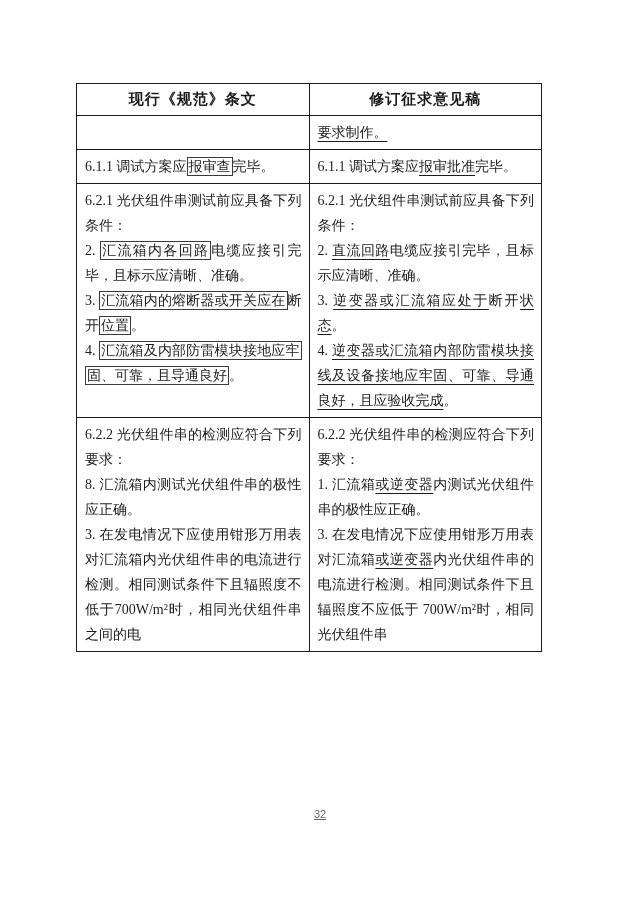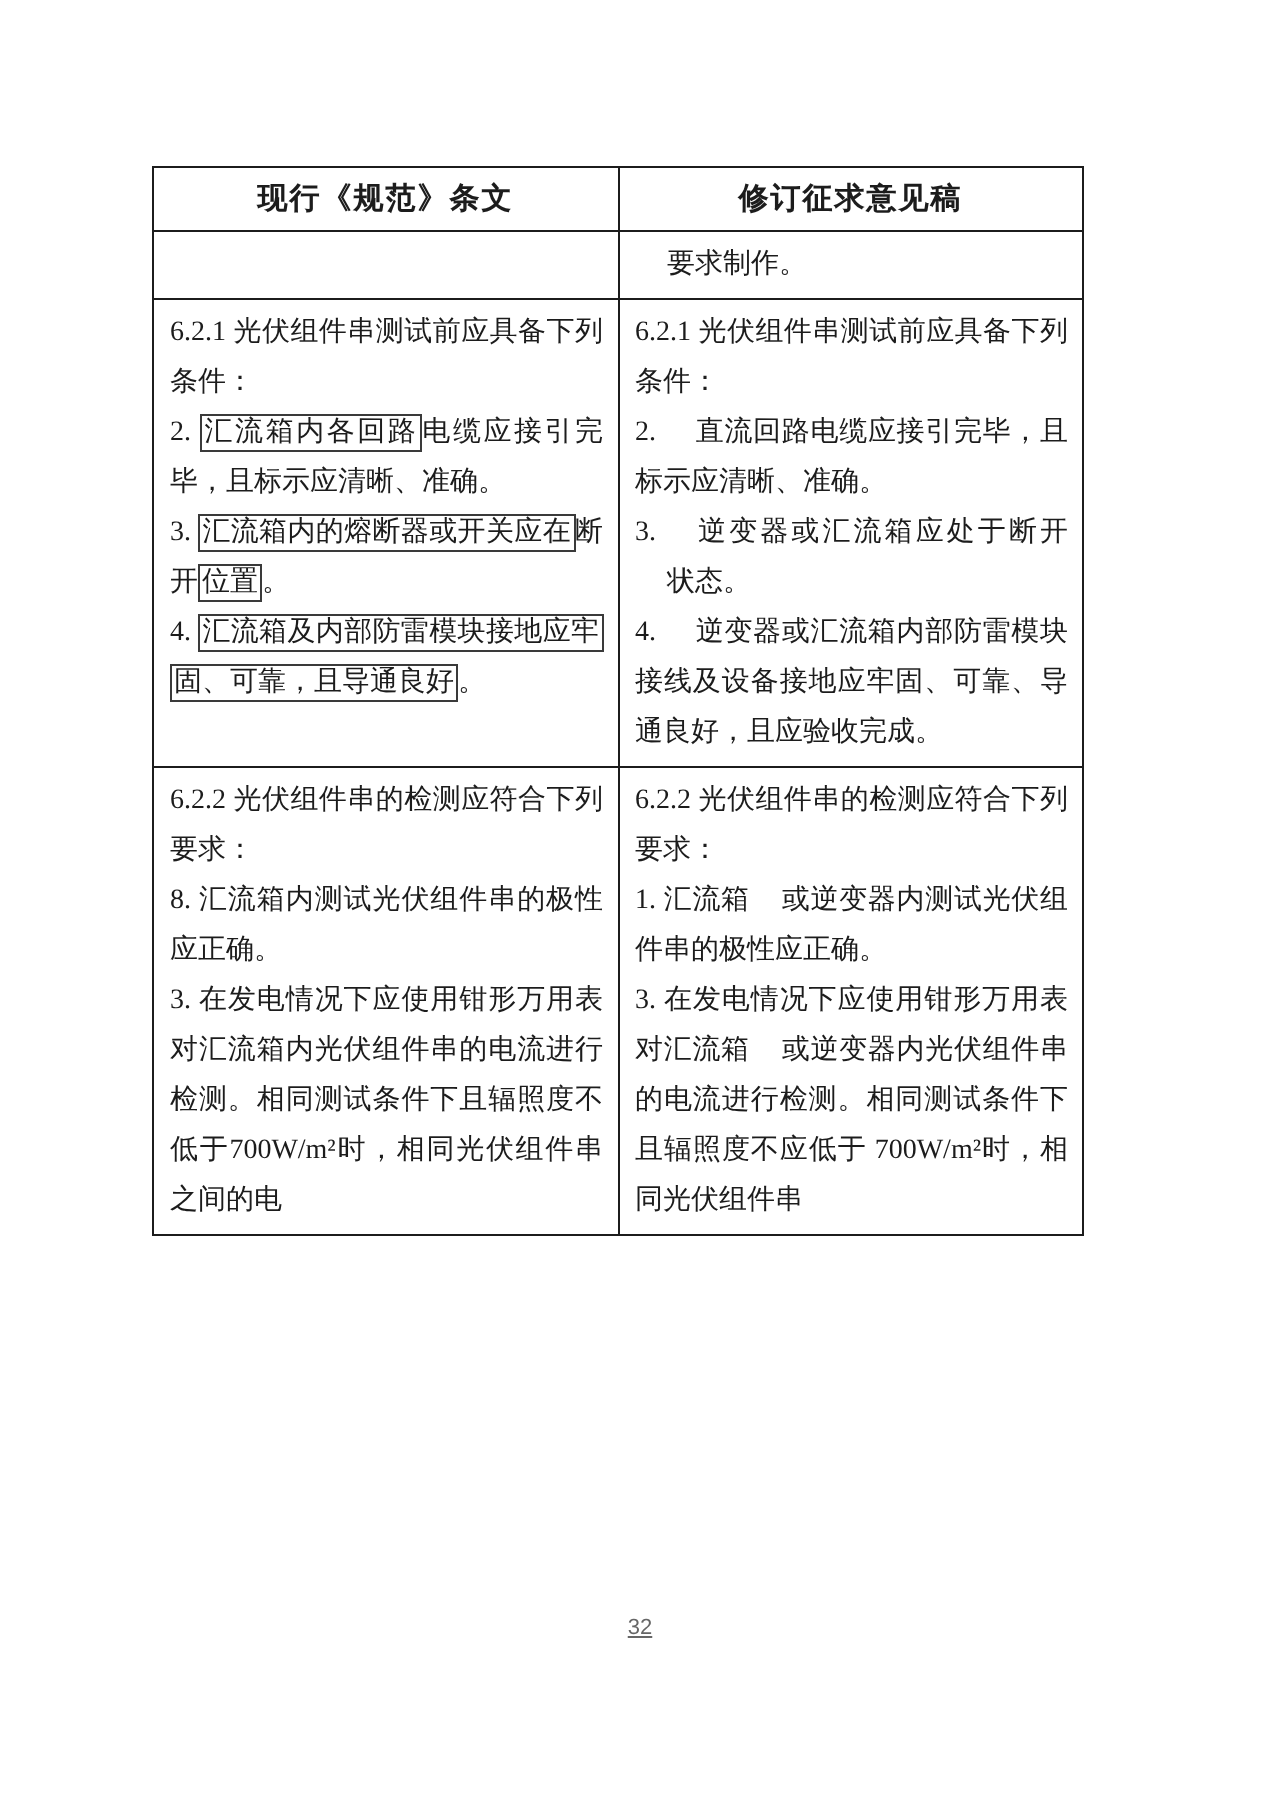--- a/index.html
+++ b/index.html
@@ -35,23 +35,23 @@
   }
   table.cmp td {
     font-size: 14px;
     line-height: 25px;
     padding: 4px 7px 4px 8px;
     text-align: justify;
     text-justify: inter-character;
   }
   table.cmp td p { margin: 0; }
   .ins {
+    text-decoration: underline;
     text-decoration-thickness: 1px;
     text-underline-offset: 4px;
-    margin-left: 16px;
   }
   .del {
     border: 1px solid #3a3a3a;
     padding: 1px 1px;
     box-decoration-break: clone;
     -webkit-box-decoration-break: clone;
   }
   .pageno {
     position: absolute;
     top: 808px; left: 0;
@@ -76,20 +76,28 @@
     </thead>
     <tbody>
         <tr>
           <td></td>
           <td>
             <p><span class="ins">要求制作。</span></p>
           </td>
         </tr>
         <tr>
           <td>
+            <p><span class="plain">6.1.1 调试方案应</span><span class="del">报审查</span><span class="plain">完毕。</span></p>
+          </td>
+          <td>
+            <p><span class="plain">6.1.1 调试方案应</span><span class="ins">报审批准</span><span class="plain">完毕。</span></p>
+          </td>
+        </tr>
+        <tr>
+          <td>
             <p><span class="plain">6.2.1 光伏组件串测试前应具备下列条件：</span></p>
             <p><span class="plain">2. </span><span class="del">汇流箱内各回路</span><span class="plain">电缆应接引完毕，且标示应清晰、准确。</span></p>
             <p><span class="plain">3. </span><span class="del">汇流箱内的熔断器或开关应在</span><span class="plain">断开</span><span class="del">位置</span><span class="plain">。</span></p>
             <p><span class="plain">4. </span><span class="del">汇流箱及内部防雷模块接地应牢固、可靠，且导通良好</span><span class="plain">。</span></p>
           </td>
           <td>
             <p><span class="plain">6.2.1 光伏组件串测试前应具备下列条件：</span></p>
             <p><span class="plain">2. </span><span class="ins">直流回路</span><span class="plain">电缆应接引完毕，且标示应清晰、准确。</span></p>
             <p><span class="plain">3. </span><span class="ins">逆变器或汇流箱应处于</span><span class="plain">断开</span><span class="ins">状态</span><span class="plain">。</span></p>
             <p><span class="plain">4. </span><span class="ins">逆变器或汇流箱内部防雷模块接线及设备接地应牢固、可靠、导通良好，且应验收完成</span><span class="plain">。</span></p>

